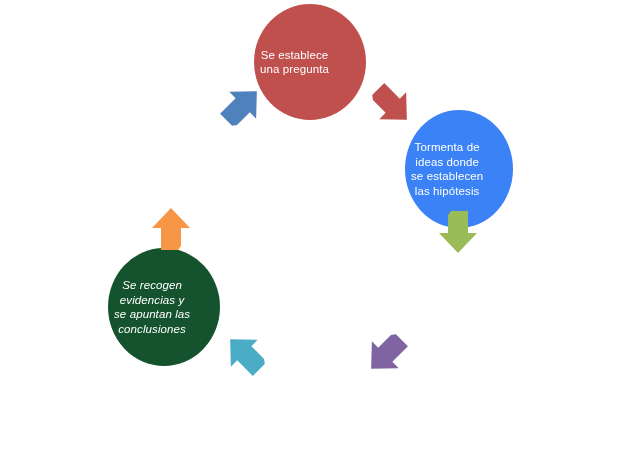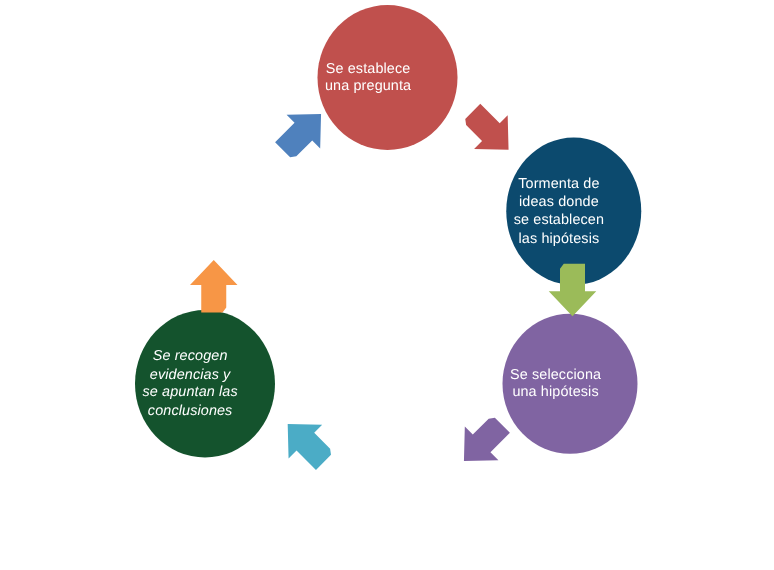--- a/index.html
+++ b/index.html
@@ -46,29 +46,25 @@
 </style>
 </head>
 <body>
 
 <div id="canvas">
 
   <div class="node" id="n0" style="left: 254px; top: 4px; width: 112px; height: 116px; background: rgb(192, 80, 77);">
     <span class="node-label">Se establece
 una pregunta</span>
   </div>
-  <div class="node" id="n1" style="left: 405px; top: 110px; width: 108px; height: 118px; background: #0c4a6e;">
+  <div class="node" id="n1" style="left: 405px; top: 110px; width: 108px; height: 118px; background: #3b82f6;">
     <span class="node-label">Tormenta de
 ideas donde
 se establecen
 las hipótesis</span>
-  </div>
-  <div class="node" id="n2" style="left: 402px; top: 251px; width: 108px; height: 112px; background: rgb(128, 100, 162);">
-    <span class="node-label">Se selecciona
-una hipótesis</span>
   </div>
   <div class="node" id="n4" style="left: 108px; top: 248px; width: 112px; height: 118px; background: #14532d; font-style: italic;">
     <span class="node-label">Se recogen
 evidencias y
 se apuntan las
 conclusiones</span>
   </div>
 
   <div class="arrow" id="a0" style="left: 369px; top: 82px; transform: rotate(135deg);">
       <svg viewBox="0 0 46 46" xmlns="http://www.w3.org/2000/svg">

